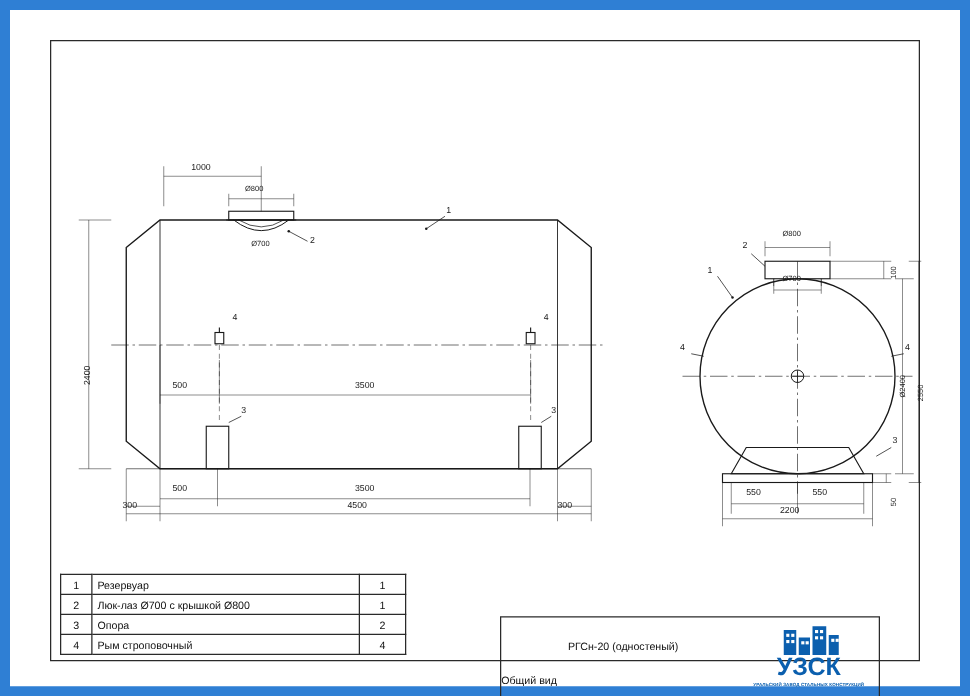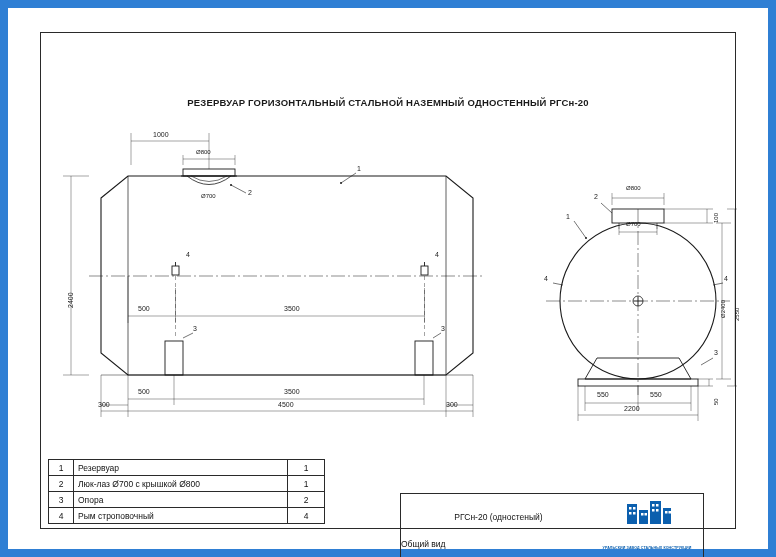--- a/index.html
+++ b/index.html
@@ -131,21 +131,20 @@
     color: #0b5fae;
     letter-spacing: 0.1px;
   }
 </style>
 </head>
 <body>
 
 <div id="sheet">
   <div id="frame">
 
-    <div class="ttl">РЕЗЕРВУАР ГОРИЗОНТАЛЬНЫЙ СТАЛЬНОЙ НАЗЕМНЫЙ ОДНОСТЕННЫЙ РГСн-20</div>
 
     <svg class="dwg" viewBox="0 0 696 497">
       <g stroke="#1a1a1a" fill="none" stroke-width="1">
 
         <path d="M 60,165 L 87,143 L 405,143 L 432,165 L 432,320 L 405,342 L 87,342 L 60,320 Z" stroke-width="1.1"></path>
 
         <line x1="87" y1="143" x2="87" y2="342" stroke-width="0.7"></line>
         <line x1="405" y1="143" x2="405" y2="342" stroke-width="0.7"></line>
 
         <line x1="48" y1="243" x2="444" y2="243" stroke-width="0.5" stroke-dasharray="14,3,2,3"></line>
@@ -355,16 +354,17 @@
           <rect x="44" y="13" width="2.5" height="2.5"></rect>
           <rect x="47.5" y="13" width="2.5" height="2.5"></rect>
           <rect x="55" y="4" width="2.5" height="2.5"></rect>
           <rect x="59" y="4" width="2.5" height="2.5"></rect>
           <rect x="55" y="9" width="2.5" height="2.5"></rect>
           <rect x="59" y="9" width="2.5" height="2.5"></rect>
           <rect x="68" y="11" width="2.5" height="2.5"></rect>
           <rect x="71.5" y="11" width="2.5" height="2.5"></rect>
         </g>
       </svg>
+      <div class="ltext">УЗСК</div>
       <div class="lsub">УРАЛЬСКИЙ ЗАВОД СТАЛЬНЫХ КОНСТРУКЦИЙ</div>
     </div>
   </div>
 </div>
 
 </body></html>

